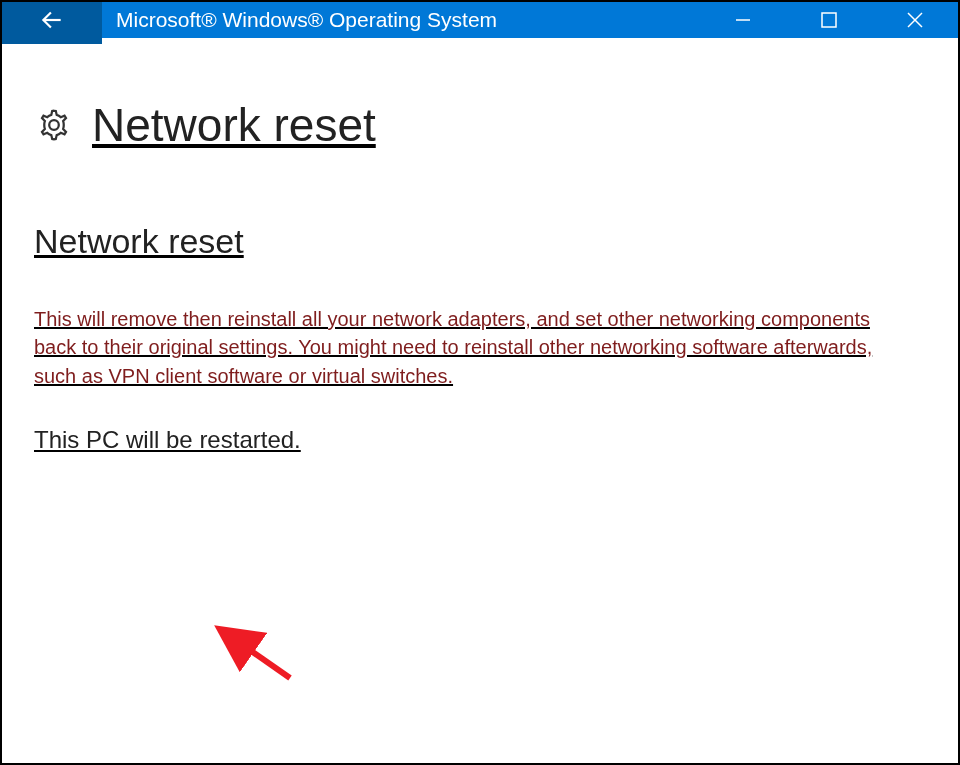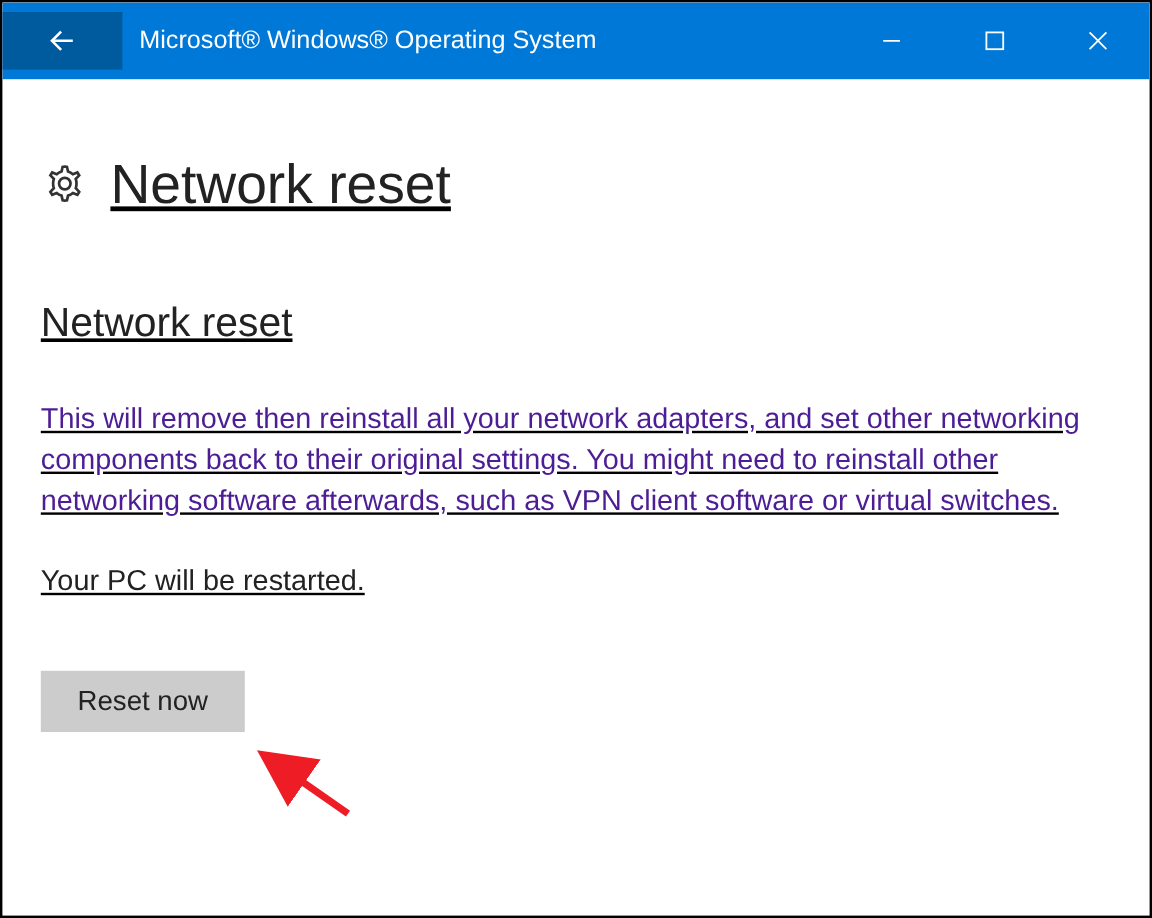--- a/index.html
+++ b/index.html
@@ -9,21 +9,21 @@
     }
     body {
       font-family: "Segoe UI", -apple-system, sans-serif;
       background: #fff;
       width: 960px;
       height: 765px;
       border: 2px solid #000;
       overflow: hidden;
     }
     .title-bar {
-      height: 64px;
+      height: 36px;
       background: #0078d7;
       display: flex;
       align-items: center;
       color: #fff;
     }
     .back-button {
       width: 100px;
       height: 48px;
       background: #005a9e;
       display: flex;
@@ -89,22 +89,22 @@
       font-weight: 400;
       color: #222;
     }
     .sub-title {
       font-size: 34px;
       font-weight: 400;
       color: #222;
       margin-bottom: 44px;
     }
     .body-text {
-      font-size: 24px;
-      color: #4c1d95;
+      font-size: 20px;
+      color: #7f1d1d;
       line-height: 1.42;
       max-width: 880px;
       margin-bottom: 36px;
     }
     .restart-text {
       font-size: 24px;
       color: #222;
       margin-bottom: 60px;
     }
     .reset-button {
@@ -174,23 +174,22 @@
         <path d="M12 2.5 L13.2 2.7 L13.8 5.3 C14.8 5.6 15.7 6.1 16.5 6.8 L19 5.8 L20 7.4 L18.1 9.4 C18.4 10.2 18.5 11.1 18.5 12 C18.5 12.9 18.4 13.8 18.1 14.6 L20 16.6 L19 18.2 L16.5 17.2 C15.7 17.9 14.8 18.4 13.8 18.7 L13.2 21.3 L12 21.5 L10.8 21.3 L10.2 18.7 C9.2 18.4 8.3 17.9 7.5 17.2 L5 18.2 L4 16.6 L5.9 14.6 C5.6 13.8 5.5 12.9 5.5 12 C5.5 11.1 5.6 10.2 5.9 9.4 L4 7.4 L5 5.8 L7.5 6.8 C8.3 6.1 9.2 5.6 10.2 5.3 L10.8 2.7 Z"></path>
       </svg>
     </span>
     <h1 class="page-title">Network reset</h1>
   </div>
 
   <h2 class="sub-title">Network reset</h2>
 
   <p class="body-text">This will remove then reinstall all your network adapters, and set other networking components back to their original settings. You might need to reinstall other networking software afterwards, such as VPN client software or virtual switches.</p>
 
-  <p class="restart-text">Your PC will be restarted.</p>
-
-  <button class="reset-button">Reset now</button>
+  <p class="restart-text">This PC will be restarted.</p>
+
 </div>
 
 <div class="annotation-arrow">
   <svg viewBox="0 0 90 70">
     <defs>
       <marker id="ahead" markerWidth="8" markerHeight="8" refX="6" refY="4" orient="auto">
         <polygon points="0,0 8,4 0,8" fill="#ee1c25"></polygon>
       </marker>
     </defs>
     <line x1="78" y1="58" x2="12" y2="12" stroke="#ee1c25" stroke-width="6" marker-end="url(#ahead)"></line>

